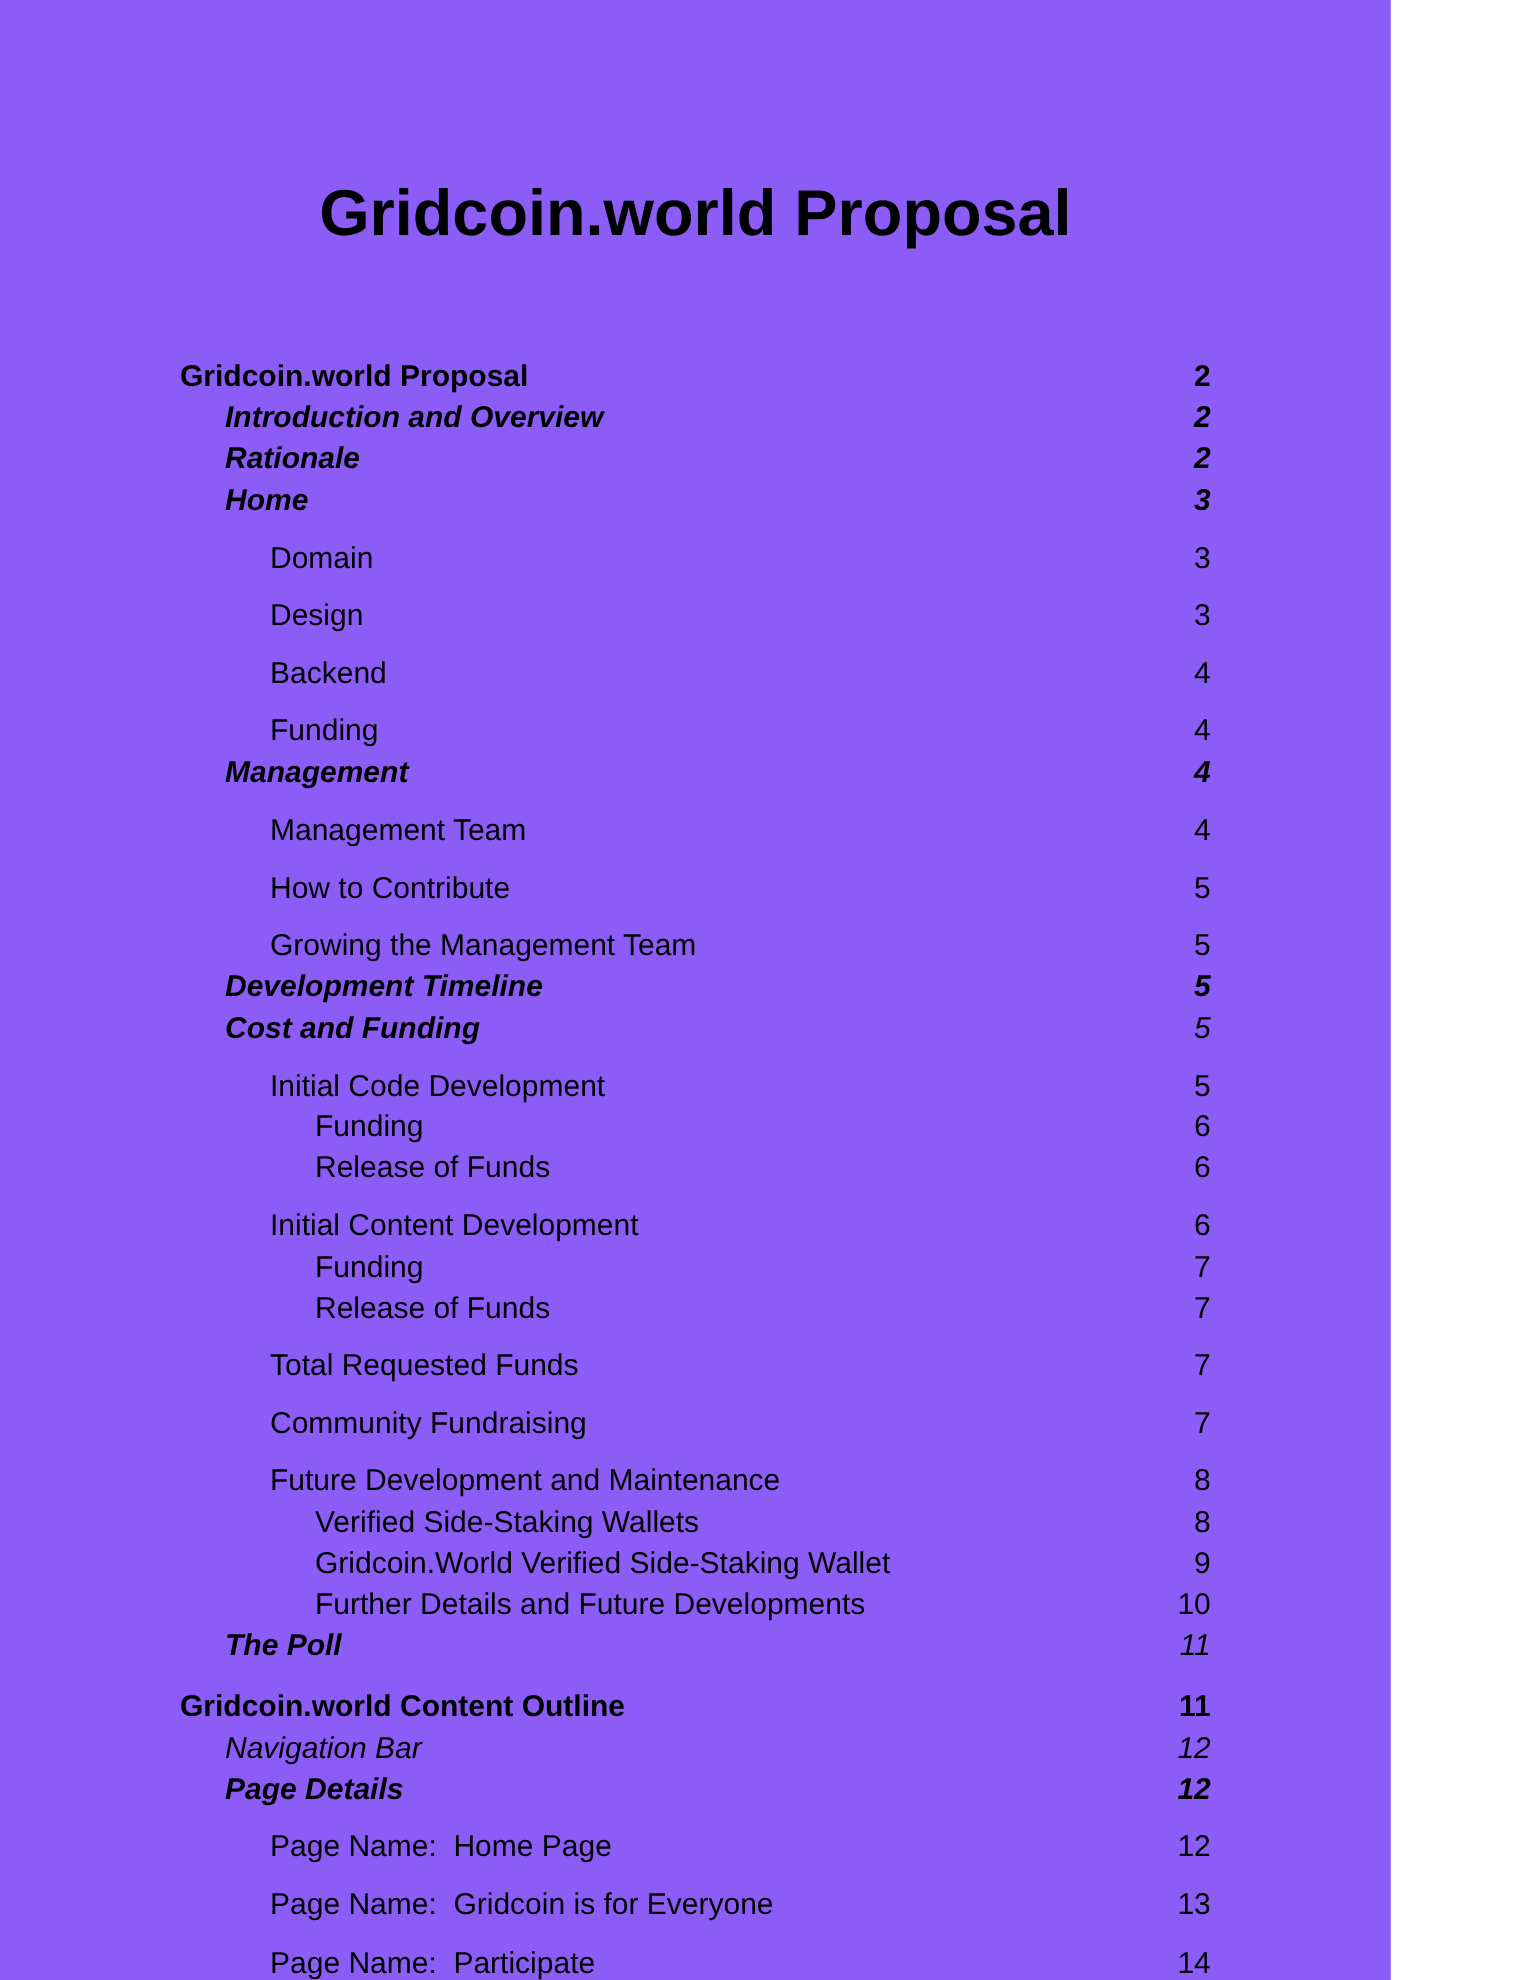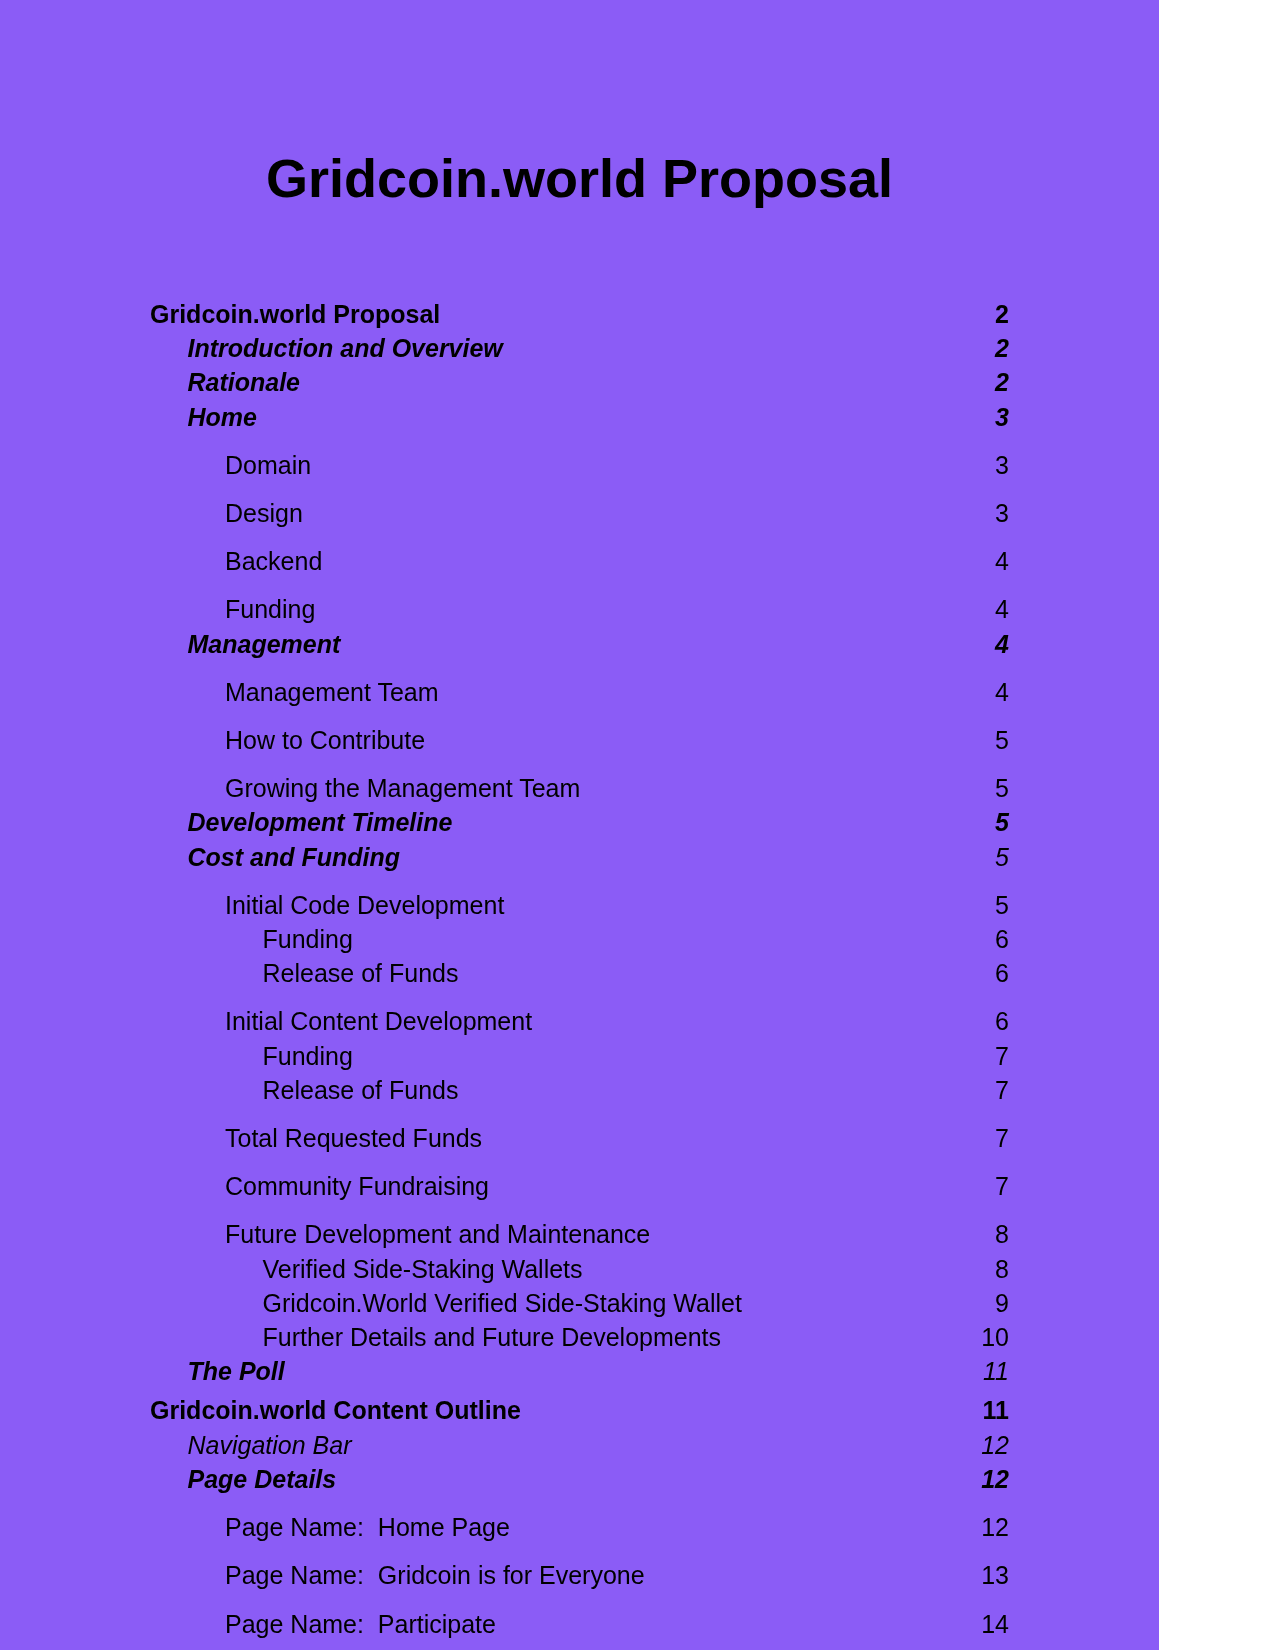--- a/index.html
+++ b/index.html
@@ -35,21 +35,21 @@
     padding-right: 150px;
   }
   .toc-row {
     display: flex;
     align-items: baseline;
     font-size: 25px;
     line-height: 34.2px;
     font-weight: 400;
   }
   .toc-row.section-gap {
-    margin-top: 5px;
+    margin-top: 17px;
   }
   .toc-label {
     white-space: pre-wrap;
   }
   .toc-label.bold {
     font-weight: 700;
   }
   .toc-fill {
     flex: 1 1 auto;
     min-width: 20px;

